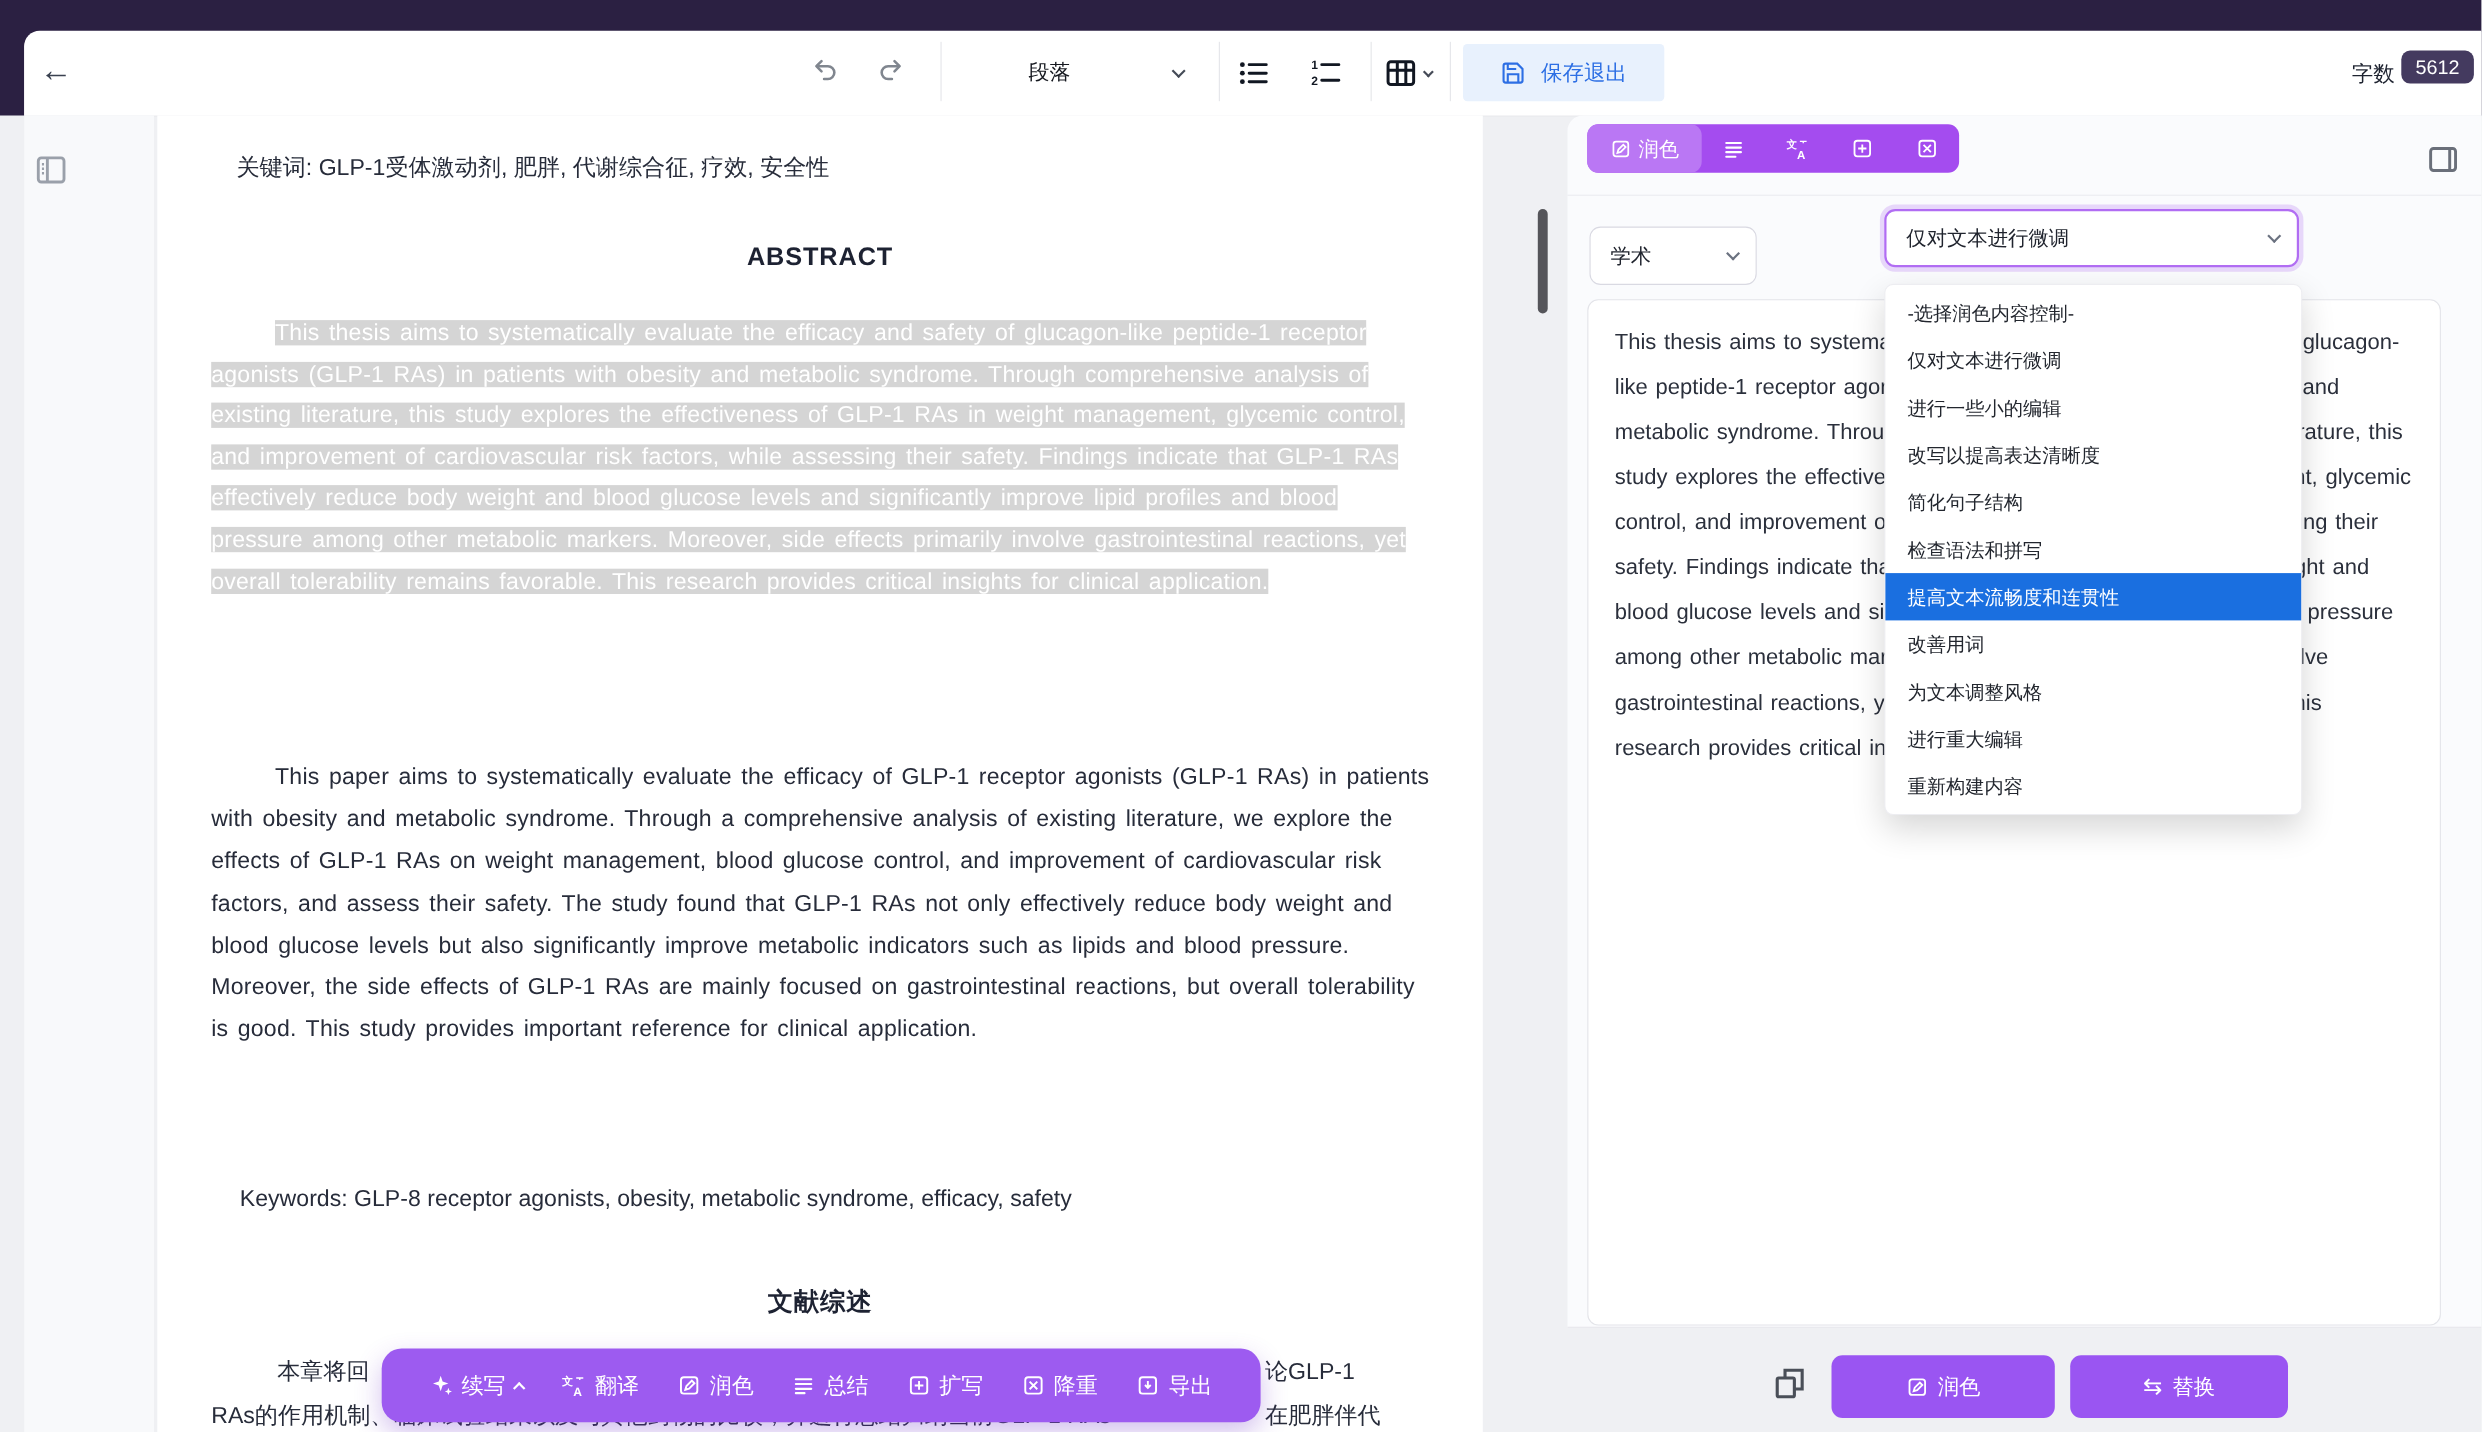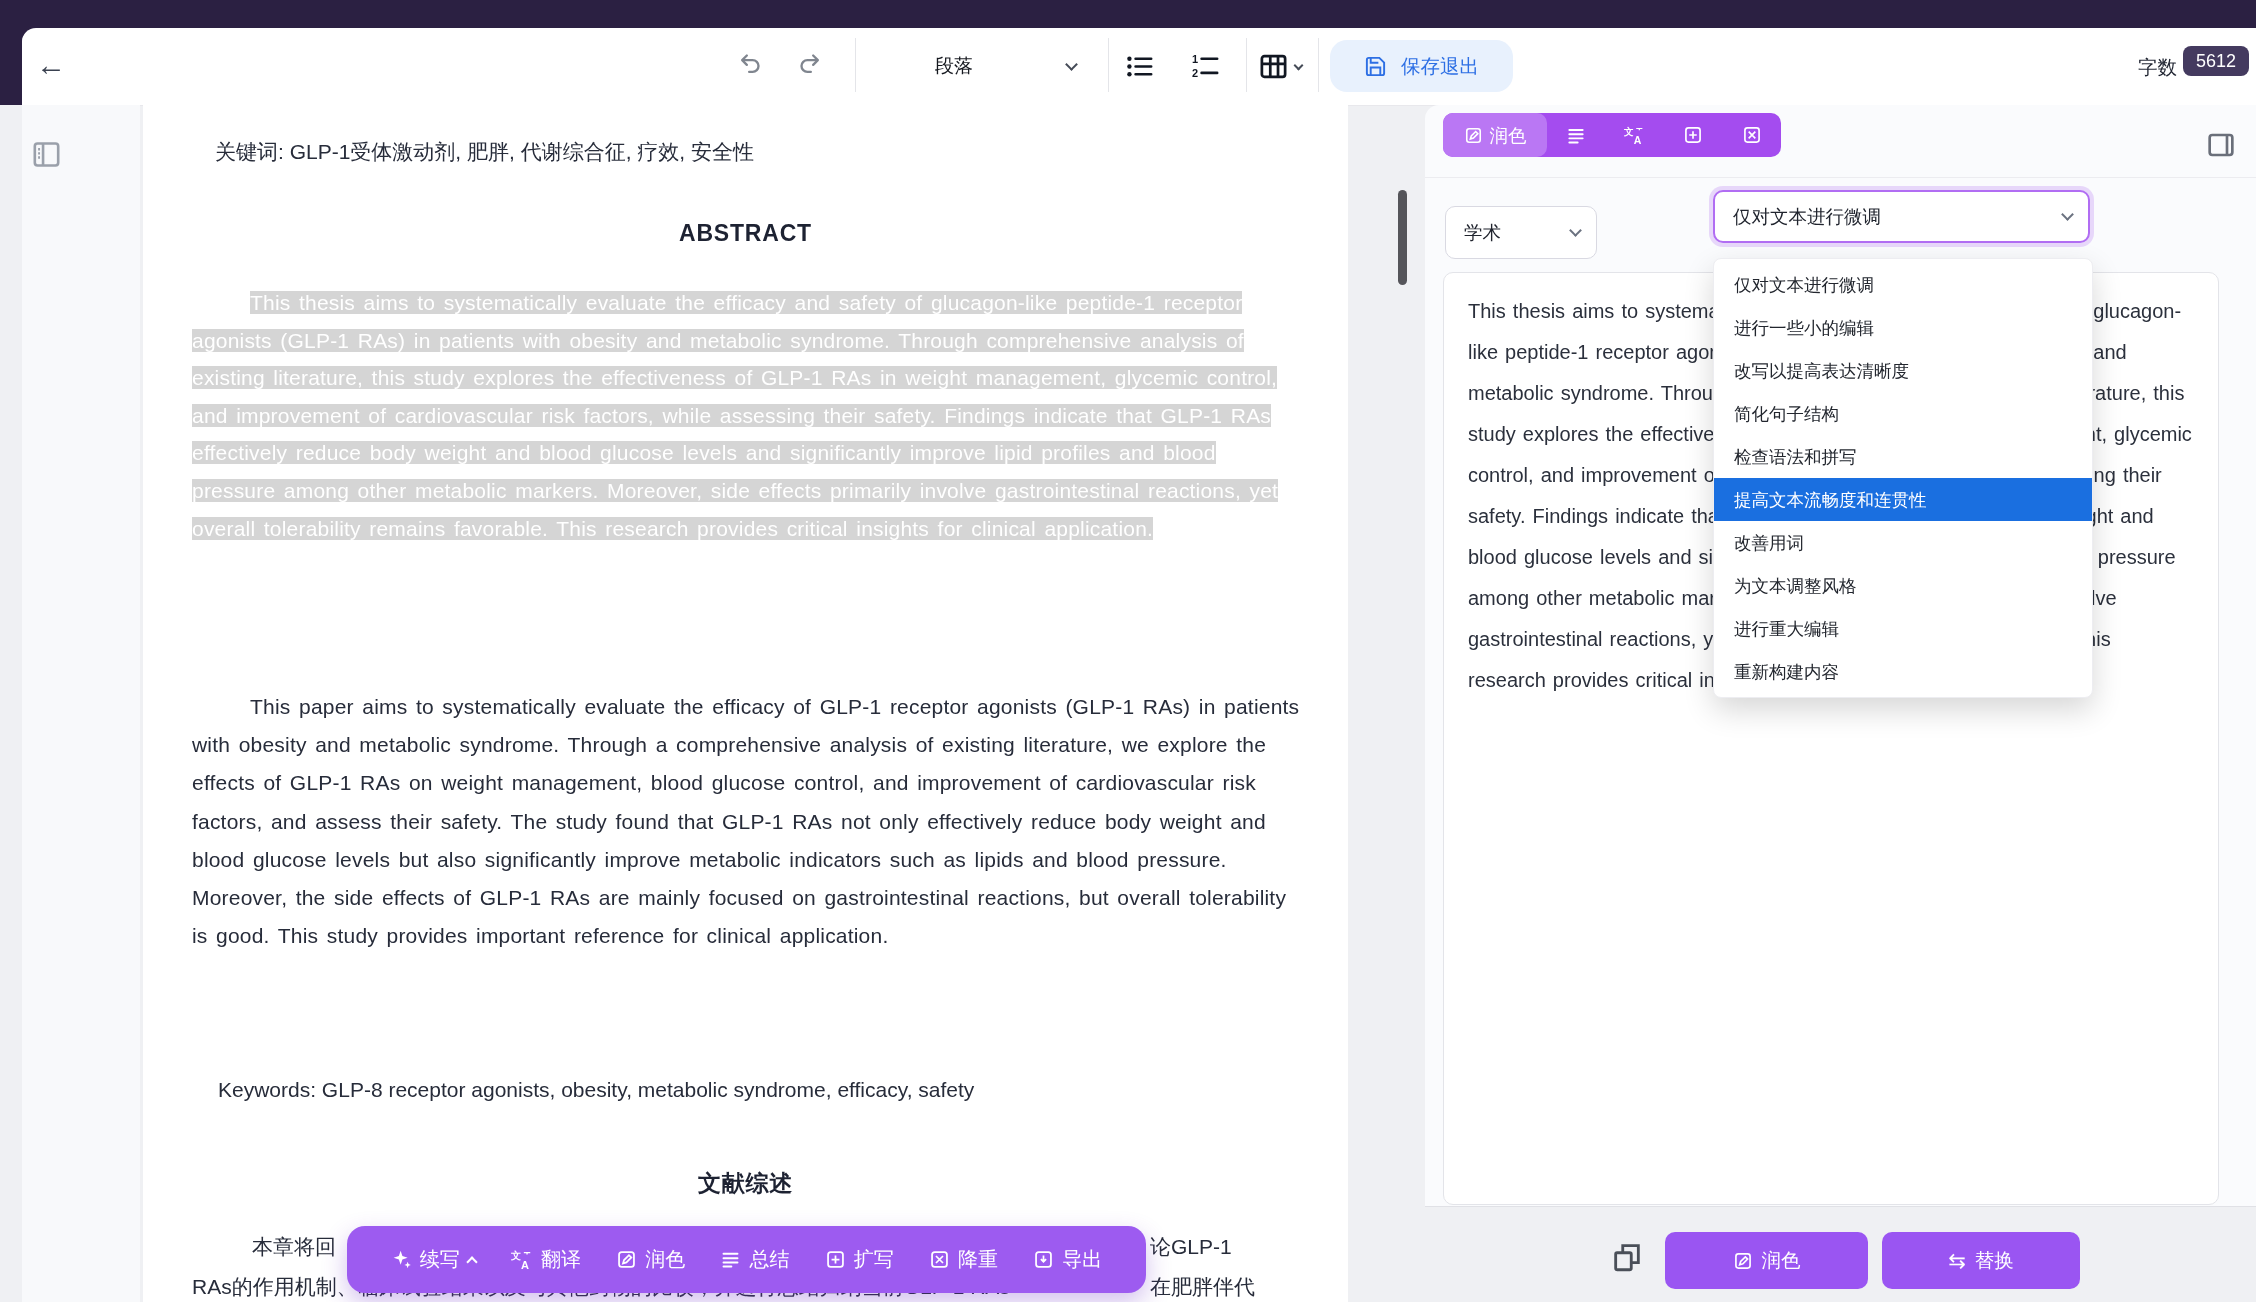--- a/index.html
+++ b/index.html
@@ -8,21 +8,21 @@
   .abs { position:absolute; }
 
   
   .topzone { left:0; top:0; width:2256px; height:105px; background:#2b2042; }
   .toolbar-card { left:22px; top:28px; width:2234px; height:77px; background:#ffffff; border-radius:14px 0 0 0; box-shadow:0 1px 0 #e8e8ec; }
   .tb-item { position:absolute; display:flex; align-items:center; color:#3f4653; }
   .vdiv { position:absolute; width:1px; top:38px; height:54px; background:#e4e5e9; }
   .back { font-size:30px; color:#3a4150; cursor:pointer; }
   .chev { display:inline-block; width:9px; height:9px; border-right:2px solid #454b57; border-bottom:2px solid #454b57; transform:rotate(45deg); }
   .chev-up { display:inline-block; width:8px; height:8px; border-left:2px solid #fff; border-top:2px solid #fff; transform:rotate(45deg); margin-top:4px; }
-  .save-btn { background:#e8f1fd; color:#2d6fe4; border:none; border-radius:17px; display:flex; align-items:center; gap:14px; justify-content:center; font-size:19.5px; cursor:pointer; }
+  .save-btn { background:#e8f1fd; color:#2d6fe4; border:none; border-radius:4px; display:flex; align-items:center; gap:14px; justify-content:center; font-size:19.5px; cursor:pointer; }
   .wc-label { font-size:19.5px; color:#1e2330;margin-left:16px; }
   .wc-badge { background:#443a5f; color:#fff; font-weight:normal; font-size:18px; border-radius:8px; display:flex; align-items:center; justify-content:center; }
 
   
   .rail { left:22px; top:105px; width:118px; height:1197px; background:#f8f9fb; }
   .page { left:143px; top:105px; width:1205px; height:1197px; background:#ffffff; }
   .sb-thumb { left:1398px; top:190px; width:9px; height:95px; border-radius:5px; background:#55555a; }
   .doctext { font-size:21px; color:#272c3a; }
   .docpara { left:192px; width:1112px; line-height:38px; font-size:21px; color:#272c3a; text-indent:58px; word-spacing:2.5px; letter-spacing:0.2px; }
   .dochead { left:143px; width:1205px; text-align:center; font-size:23px; font-weight:bold; color:#1d2232; letter-spacing:0.8px; }
@@ -258,20 +258,21 @@
   <div class="abs sel-box" style="left:1713px; top:190px; width:377px; height:53px; border:2px solid #b16df3; box-shadow:0 0 0 4px rgba(176,108,243,.25);">
     <span>仅对文本进行微调</span>
     <span class="sel-chev"></span>
   </div>
 
   <div class="abs result-box">
     <p>This thesis aims to systematically evaluate the efficacy and safety of glucagon-like peptide-1 receptor agonists (GLP-1 RAs) in patients with obesity and metabolic syndrome. Through comprehensive analysis of existing literature, this study explores the effectiveness of GLP-1 RAs in weight management, glycemic control, and improvement of cardiovascular risk factors, while assessing their safety. Findings indicate that GLP-1 RAs effectively reduce body weight and blood glucose levels and significantly improve lipid profiles and blood pressure among other metabolic markers. Moreover, side effects primarily involve gastrointestinal reactions, yet overall tolerability remains favorable. This research provides critical insights for clinical application.</p>
   </div>
 
   <div class="abs dropdown">
+    <div class="dd-item">-选择润色内容控制-</div>
     <div class="dd-item">仅对文本进行微调</div>
     <div class="dd-item">进行一些小的编辑</div>
     <div class="dd-item">改写以提高表达清晰度</div>
     <div class="dd-item">简化句子结构</div>
     <div class="dd-item">检查语法和拼写</div>
     <div class="dd-item selected">提高文本流畅度和连贯性</div>
     <div class="dd-item">改善用词</div>
     <div class="dd-item">为文本调整风格</div>
     <div class="dd-item">进行重大编辑</div>
     <div class="dd-item">重新构建内容</div>

